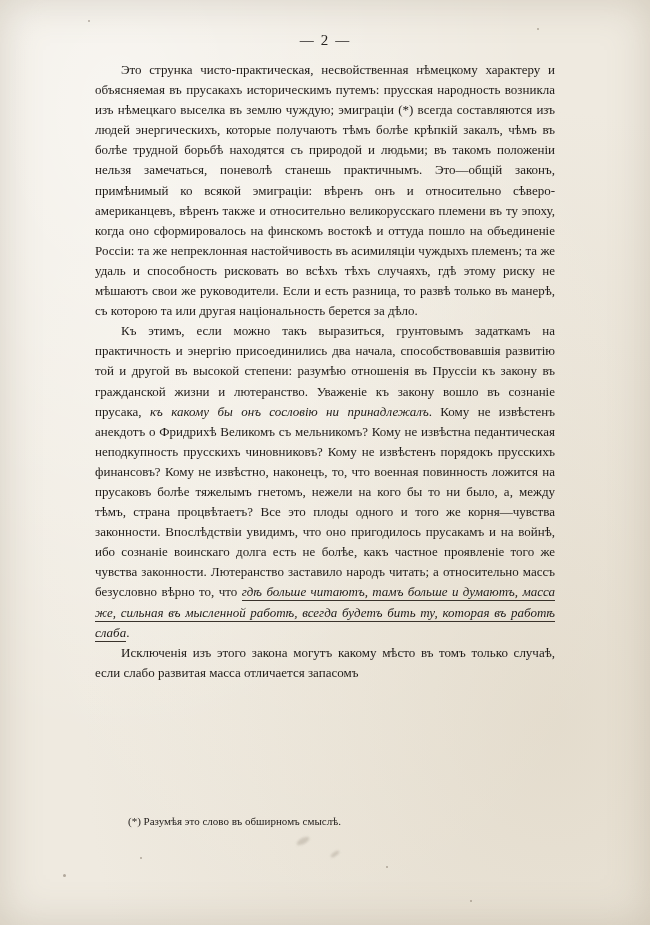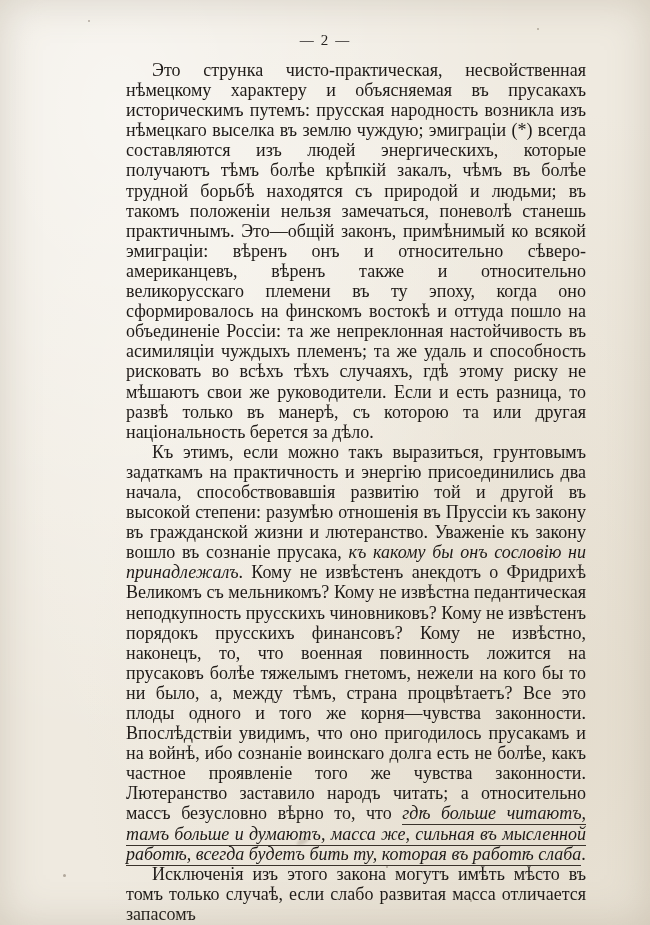--- a/index.html
+++ b/index.html
@@ -41,26 +41,25 @@
   }
   .page-number .dash {
     padding: 0 6px;
     font-size: 14px;
   }
   .body-text {
     position: absolute;
     top: 60px;
     left: 95px;
     width: 460px;
-    font-size: 18px;
+    font-size: 13px;
     line-height: 20.1px;
     text-align: justify;
     text-justify: inter-word;
     color: #1e1a17;
-    margin-left: 31px;
   }
   .body-text p {
     margin: 0;
     text-indent: 26px;
   }
   .ital {
     font-style: italic;
     font-family: Liberation Serif, serif;
   }
   .underline-hand {
@@ -112,18 +111,22 @@
   <div class="smudge" style="left:296px; top:838px; width:14px; height:6px; transform:rotate(-28deg);"></div>
   <div class="smudge" style="left:330px; top:852px; width:10px; height:4px; transform:rotate(-35deg);"></div>
 
   <div class="page-number">
     <span class="dash">—</span><span>2</span><span class="dash">—</span>
   </div>
 
   <div class="body-text">
     <p>Это струнка чисто-практическая, несвойственная нѣмецкому характеру и объясняемая въ прусакахъ историческимъ путемъ: прусская народность возникла изъ нѣмецкаго выселка въ землю чуждую; эмиграціи (*) всегда составляются изъ людей энергическихъ, которые получаютъ тѣмъ болѣе крѣпкій закалъ, чѣмъ въ болѣе трудной борьбѣ находятся съ природой и людьми; въ такомъ положеніи нельзя замечаться, поневолѣ станешь практичнымъ. Это—общій законъ, примѣнимый ко всякой эмиграціи: вѣренъ онъ и относительно сѣверо-американцевъ, вѣренъ также и относительно великорусскаго племени въ ту эпоху, когда оно сформировалось на финскомъ востокѣ и оттуда пошло на объединеніе Россіи: та же непреклонная настойчивость въ асимиляціи чуждыхъ племенъ; та же удаль и способность рисковать во всѣхъ тѣхъ случаяхъ, гдѣ этому риску не мѣшаютъ свои же руководители. Если и есть разница, то развѣ только въ манерѣ, съ которою та или другая національность берется за дѣло.</p>
     <p><span>Къ этимъ, если можно такъ выразиться, грунтовымъ задаткамъ на практичность и энергію присоединились два начала, способствовавшія развитію той и другой въ высокой степени: разумѣю отношенія въ Пруссіи къ закону въ гражданской жизни и лютеранство. Уваженіе къ закону вошло въ сознаніе прусака, </span><span class="ital">къ какому бы онъ сословію ни принадлежалъ</span><span>. Кому не извѣстенъ анекдотъ о Фридрихѣ Великомъ съ мельникомъ? Кому не извѣстна педантическая неподкупность прусскихъ чиновниковъ? Кому не извѣстенъ порядокъ прусскихъ финансовъ? Кому не извѣстно, наконецъ, то, что военная повинность ложится на прусаковъ болѣе тяжелымъ гнетомъ, нежели на кого бы то ни было, а, между тѣмъ, страна процвѣтаетъ? Все это плоды одного и того же корня—чувства законности. Впослѣдствіи увидимъ, что оно пригодилось прусакамъ и на войнѣ, ибо сознаніе воинскаго долга есть не болѣе, какъ частное проявленіе того же чувства законности. Лютеранство заставило народъ читать; а относительно массъ безусловно вѣрно то, что </span><span class="underline-hand">гдѣ больше читаютъ, тамъ больше и думаютъ, масса же, сильная въ мысленной работѣ, всегда будетъ бить ту, которая въ работѣ слаба</span><span>.</span></p>
-    <p>Исключенія изъ этого закона могутъ имѣть мѣсто въ томъ только случаѣ, если слабо развитая масса отличается запасомъ</p>
+    <p>Исключенія изъ этого закона могутъ какому мѣсто въ томъ только случаѣ, если слабо развитая масса отличается запасомъ</p>
   </div>
 
+  <div class="footnote">
+    <span>(*)</span>
+    <span>Разумѣя это слово въ обширномъ смыслѣ.</span>
+  </div>
 
   <div class="edge-shadow"></div>
 </div>
 
 </body></html>

